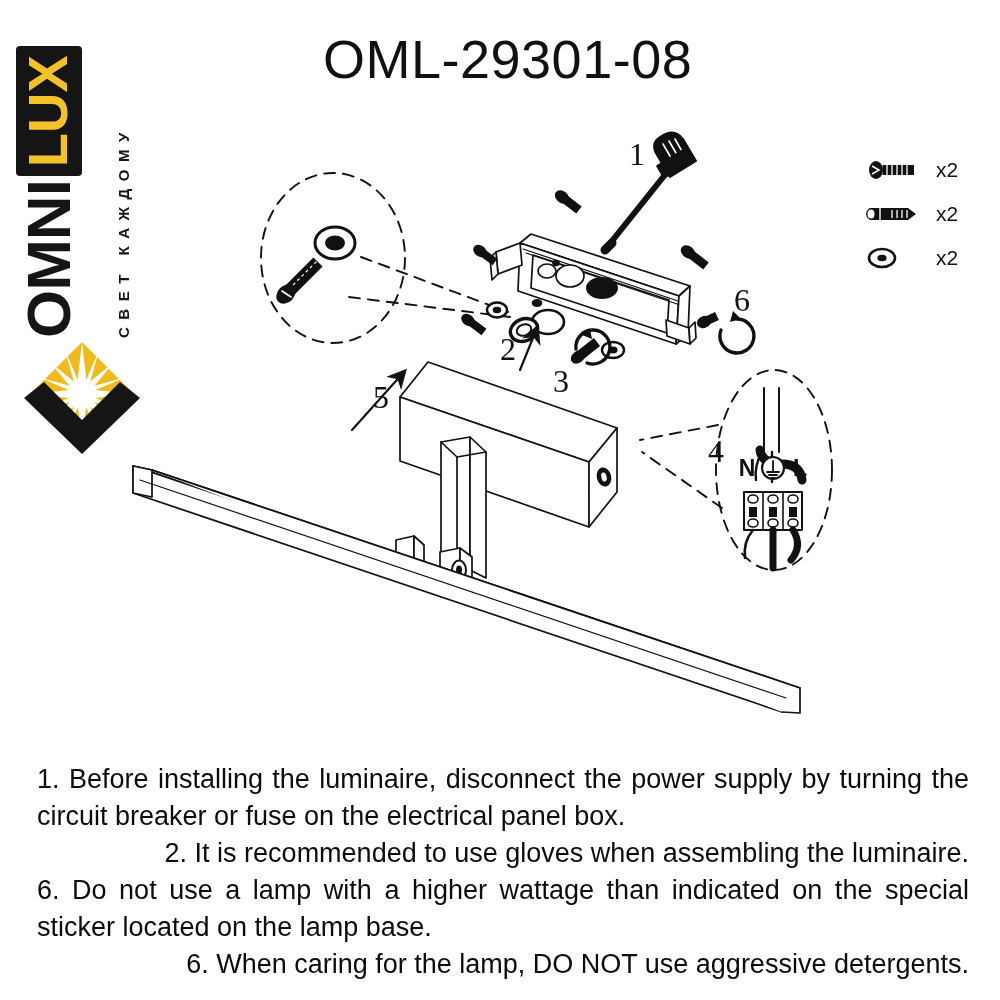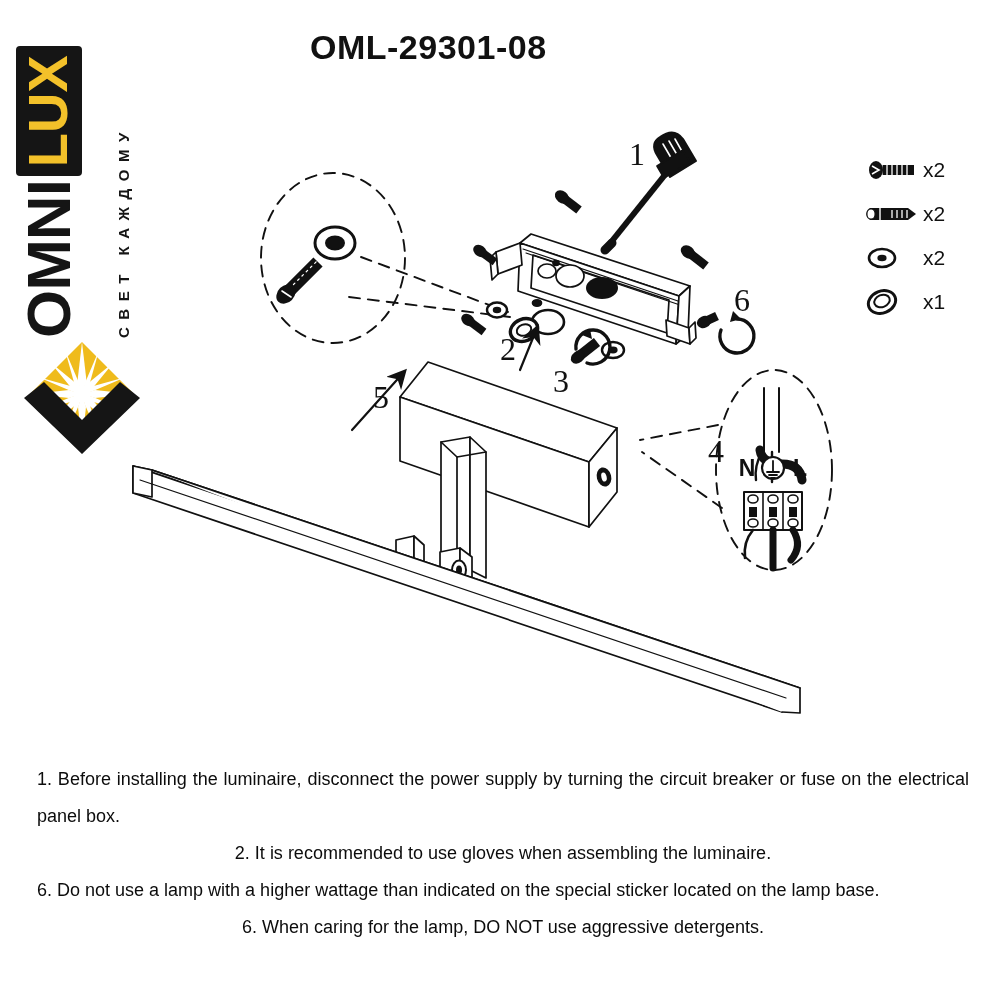--- a/index.html
+++ b/index.html
@@ -84,25 +84,25 @@
     position: absolute;
     left: 14px;
     top: 330px;
     width: 120px;
     height: 120px;
   }
 
   
   #page-title {
     position: absolute;
-    left: 310px;
+    left: 323px;
     top: 28px;
     font-family: "Liberation Sans", sans-serif;
-    font-weight: 700;
-    font-size: 34px;
+    font-weight: 400;
+    font-size: 54px;
     letter-spacing: 0.5px;
     color: #111111;
     white-space: nowrap;
   }
 
   
   #diagram {
     position: absolute;
     left: 0;
     top: 0;
@@ -114,21 +114,21 @@
   #parts-list {
     position: absolute;
     left: 862px;
     top: 148px;
     width: 132px;
   }
   .part-row {
     display: flex;
     align-items: center;
     height: 44px;
-    gap: 3px;
+    gap: 16px;
   }
   .part-icon {
     width: 58px;
     height: 26px;
     position: relative;
     flex: 0 0 58px;
   }
   .part-qty {
     font-family: "Liberation Sans", sans-serif;
     font-size: 21px;
@@ -137,30 +137,30 @@
     letter-spacing: 0px;
   }
 
   
   #instructions {
     position: absolute;
     left: 37px;
     top: 761px;
     width: 932px;
     font-family: "Liberation Sans", sans-serif;
-    font-size: 18px;
+    font-size: 27px;
     line-height: 37px;
     color: #0c0c0c;
   }
   .instr-line {
     text-align: justify;
     text-justify: inter-word;
   }
   .instr-line.last-line {
-    text-align: center;
+    text-align: right;
   }
 
   
 </style>
 </head>
 <body>
 
 <div id="brand-logo">
 
   <div id="logo-wordmark">
@@ -461,27 +461,20 @@
   </div>
 
   <div class="part-row">
     <svg class="part-icon" viewBox="0 0 58 26">
       <ellipse cx="20" cy="13" rx="13" ry="9" fill="#fff" stroke="#111" stroke-width="2.6"></ellipse>
       <ellipse cx="20" cy="13" rx="4.6" ry="3.2" fill="#111"></ellipse>
     </svg>
     <span class="part-qty">x2</span>
   </div>
 
-  <div class="part-row">
-    <svg class="part-icon" viewBox="0 0 58 26">
-      <ellipse cx="20" cy="13" rx="14" ry="11" transform="rotate(-22 20 13)" fill="#fff" stroke="#111" stroke-width="3"></ellipse>
-      <ellipse cx="20" cy="12" rx="8" ry="6" transform="rotate(-22 20 12)" fill="#fff" stroke="#111" stroke-width="2"></ellipse>
-    </svg>
-    <span class="part-qty">x1</span>
-  </div>
 
 </div>
 
 <div id="instructions">
   <div class="instr-line">1. Before installing the luminaire, disconnect the power supply by turning the circuit breaker or fuse on the electrical panel box.</div>
   <div class="instr-line last-line">2. It is recommended to use gloves when assembling the luminaire.</div>
   <div class="instr-line">6. Do not use a lamp with a higher wattage than indicated on the special sticker located on the lamp base.</div>
   <div class="instr-line last-line">6. When caring for the lamp, DO NOT use aggressive detergents.</div>
 </div>
 

